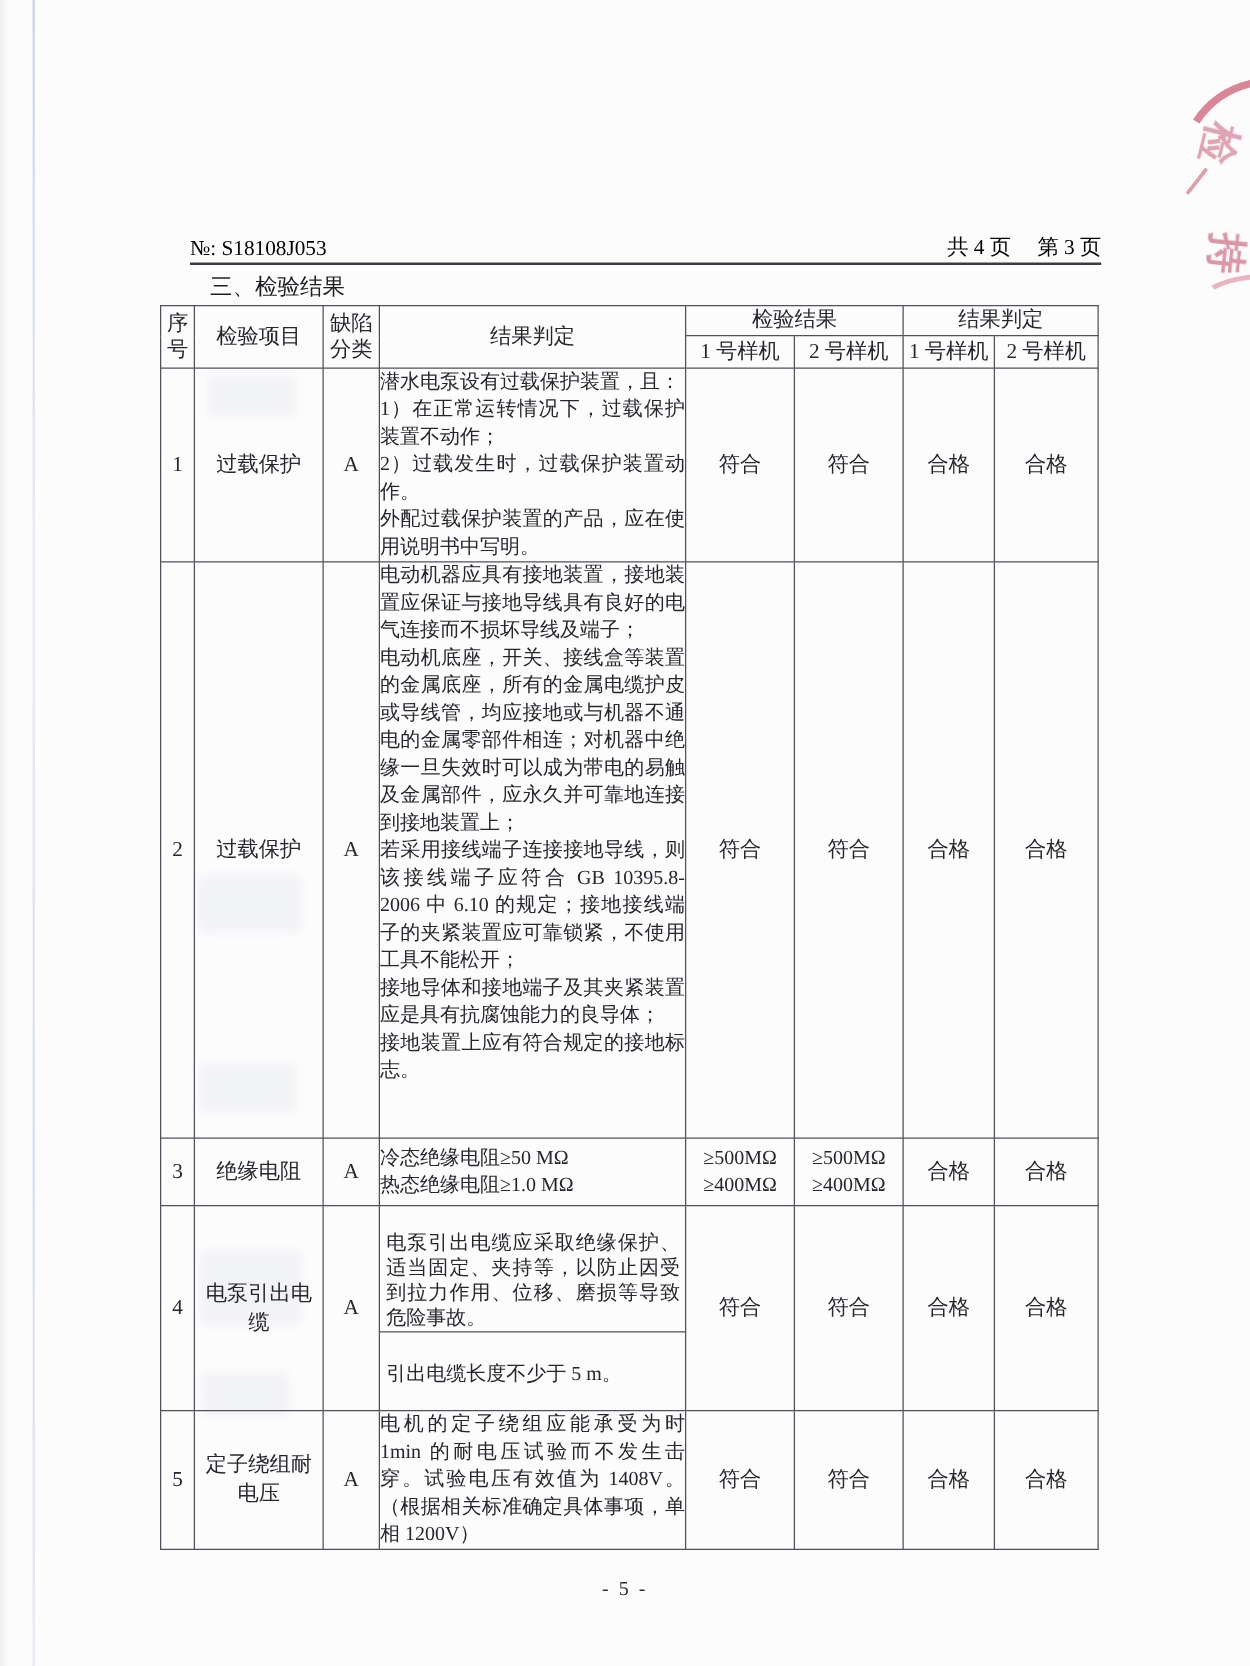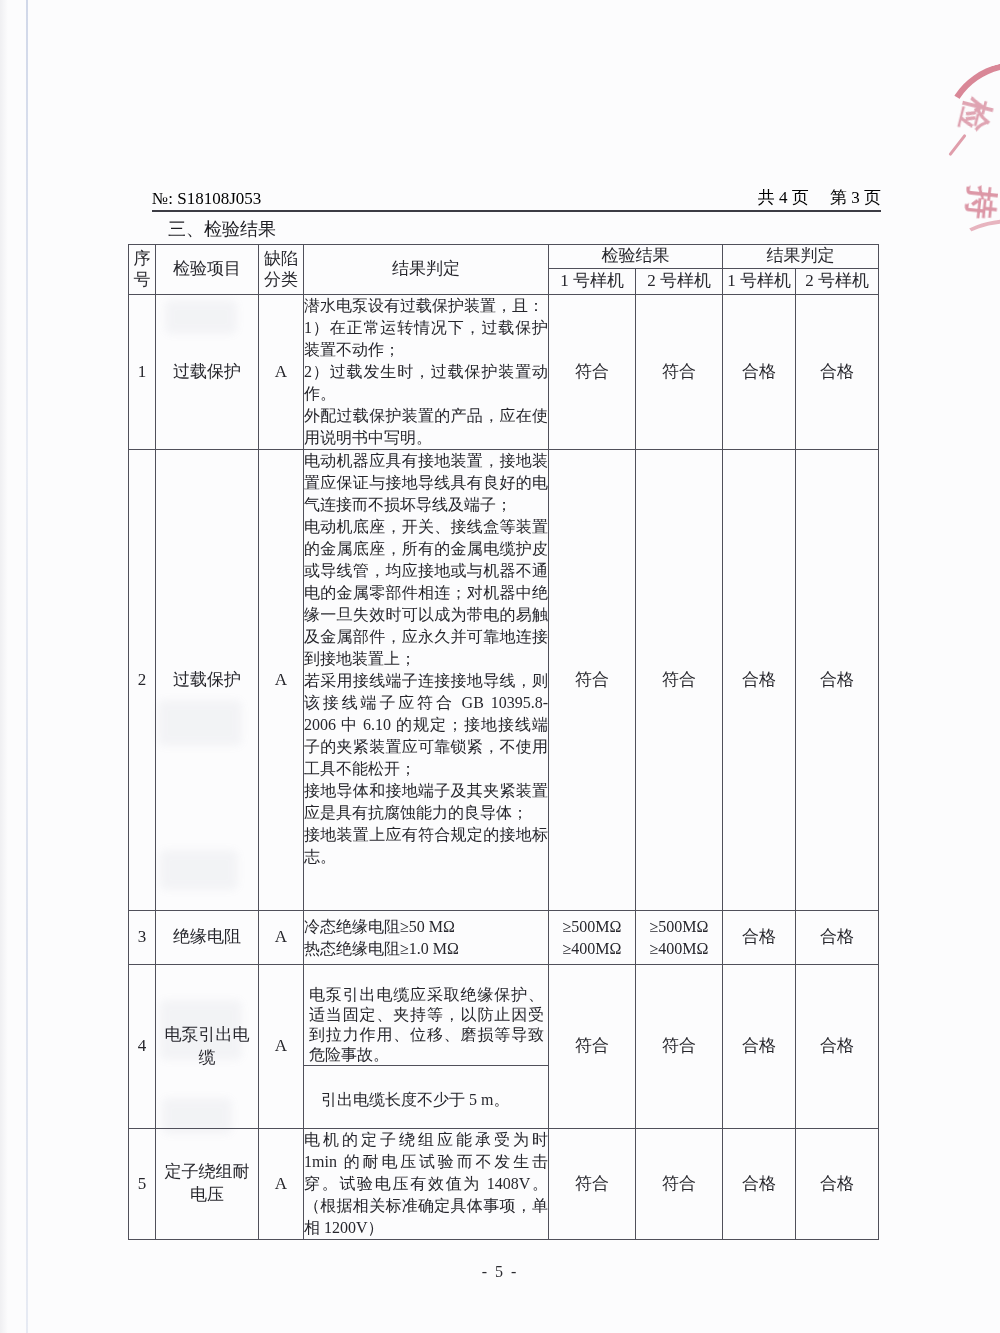--- a/index.html
+++ b/index.html
@@ -74,21 +74,21 @@
   table.report td { border:1px solid #50505a; white-space:pre-line; padding:0; }
   .hc { font-size:17px; text-align:center; vertical-align:middle; line-height:1.22; }
   .cc { font-size:17px; text-align:center; vertical-align:middle; line-height:1.35; }
   .tech { font-size:16px; line-height:22px; text-align:justify; vertical-align:top; padding:2px 4px 0 5px; }
   td.split { vertical-align:top; }
   .tech-top {
     font-size:16px; line-height:20px; text-align:justify;
     padding:2px 4px 0 5px; min-height:79px;
     border-bottom:1px solid #50505a; white-space:pre-line;
   }
-  .tech-bottom { font-size:16px; line-height:20px; padding:6px 4px 0 5px; white-space:pre-line;margin-left:12px; }
+  .tech-bottom { font-size:16px; line-height:20px; padding:6px 4px 0 5px; white-space:pre-line; }
 
   .footer-page {
     position:absolute; left:0; top:1263px; width:1000px;
     text-align:center; font-size:16px; color:#2b2b30; letter-spacing:2px;
   }
 </style>
 </head>
 <body>
 
 <div class="page">

